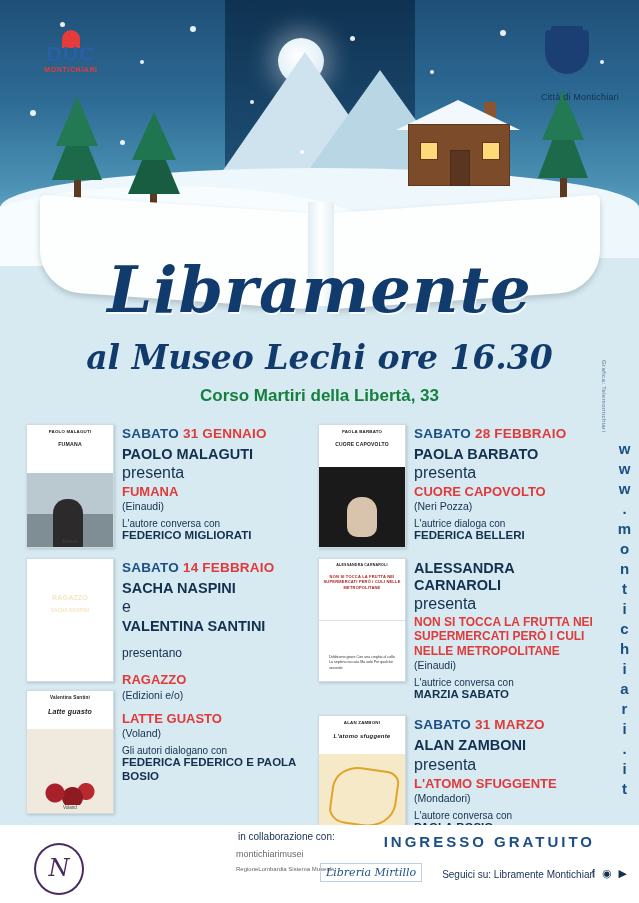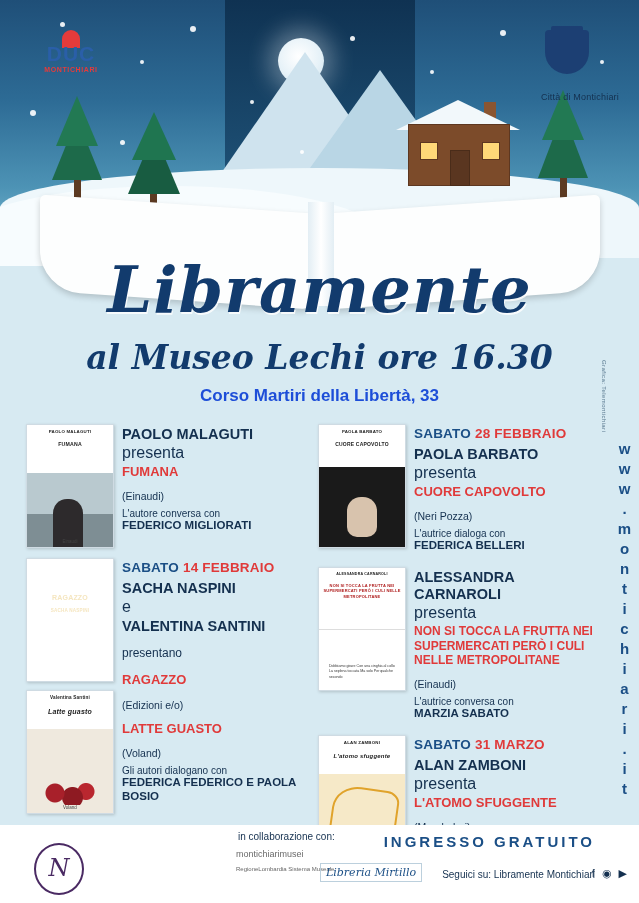--- a/index.html
+++ b/index.html
@@ -253,21 +253,21 @@
     font-size: 33px;
     color: #123b6d;
   }
   .title-addr {
     position: absolute;
     left: 0; top: 386px;
     width: 639px;
     text-align: center;
     font-size: 17px;
     font-weight: bold;
-    color: #1d4ed8;
+    color: #15803d;
   }
 
   
   .vertical-url {
     position: absolute;
     right: 6px; top: 430px;
     width: 26px; height: 380px;
     color: #1b4f86;
     font-weight: bold;
     font-size: 15px;
@@ -362,21 +362,21 @@
   }
   .ev-book {
     font-size: 13px;
     font-weight: bold;
     color: #e03a3a;
     line-height: 1.18;
   }
   .ev-pub {
     font-size: 10.5px;
     color: #14304f;
-    margin-top: 11px;
+    margin-top: 1px;
   }
   .ev-with {
     font-size: 10px;
     color: #14304f;
     margin-top: 6px;
   }
   .ev-guests {
     font-size: 11.5px;
     font-weight: bold;
     color: #14304f;
@@ -575,20 +575,24 @@
       <div class="event">
         <div class="cover">
           <div class="cover-top">PAOLO MALAGUTI</div>
           <div class="cover-top" style="font-size:5.2px;">FUMANA</div>
           <div class="cover-art art-fumana">
             <div class="figure"></div>
           </div>
           <div class="cover-pub">Einaudi</div>
         </div>
         <div class="ev-body">
+          <div class="ev-date">
+            <span class="day">SABATO</span>
+            <span>31 GENNAIO</span>
+          </div>
           <div class="ev-author">PAOLO MALAGUTI</div>
           <div class="ev-verb">presenta</div>
           <div class="ev-book">FUMANA</div>
           <div class="ev-pub">(Einaudi)</div>
           <div class="ev-with">L'autore conversa con</div>
           <div class="ev-guests">FEDERICO MIGLIORATI</div>
         </div>
       </div>
 
       <div class="event event-double">

